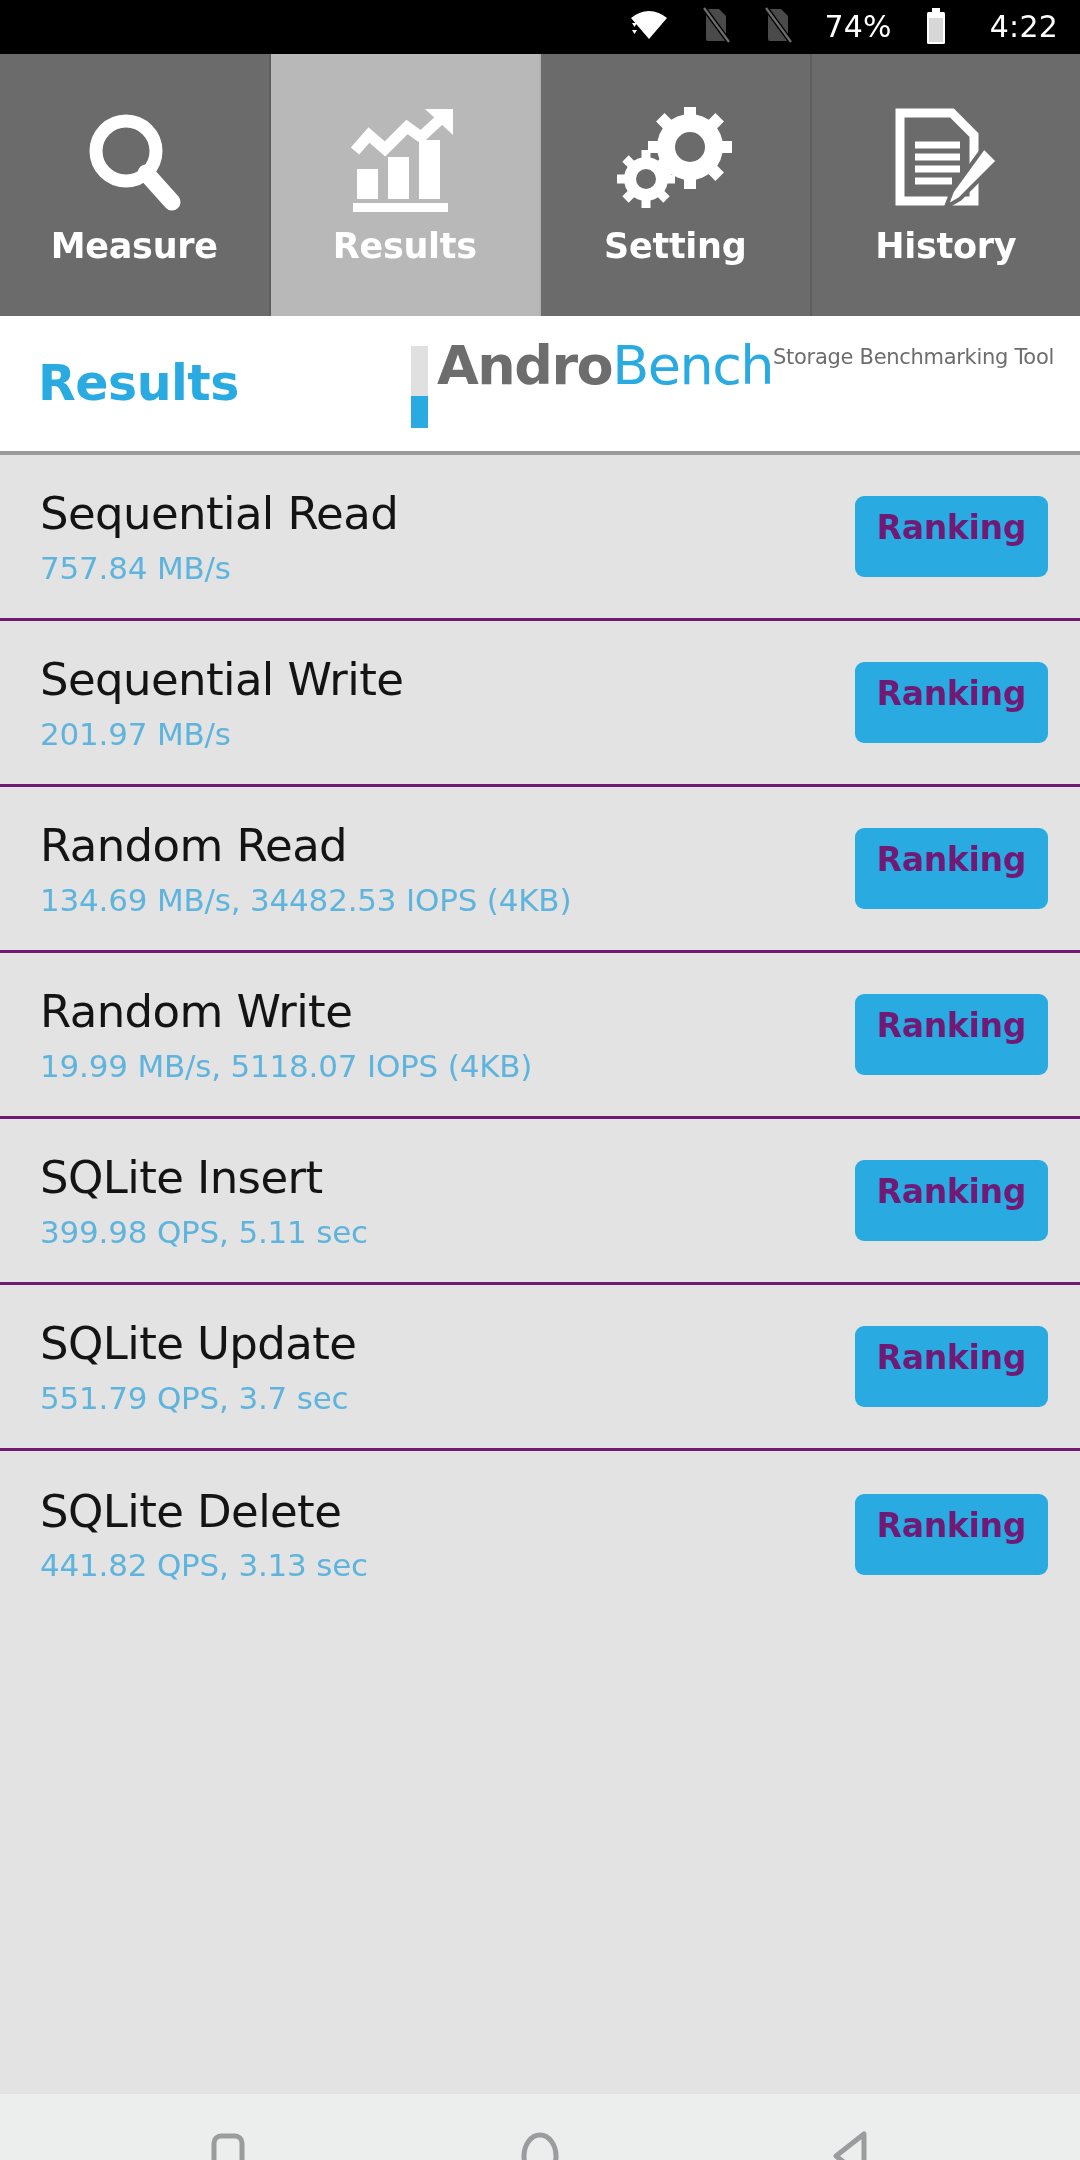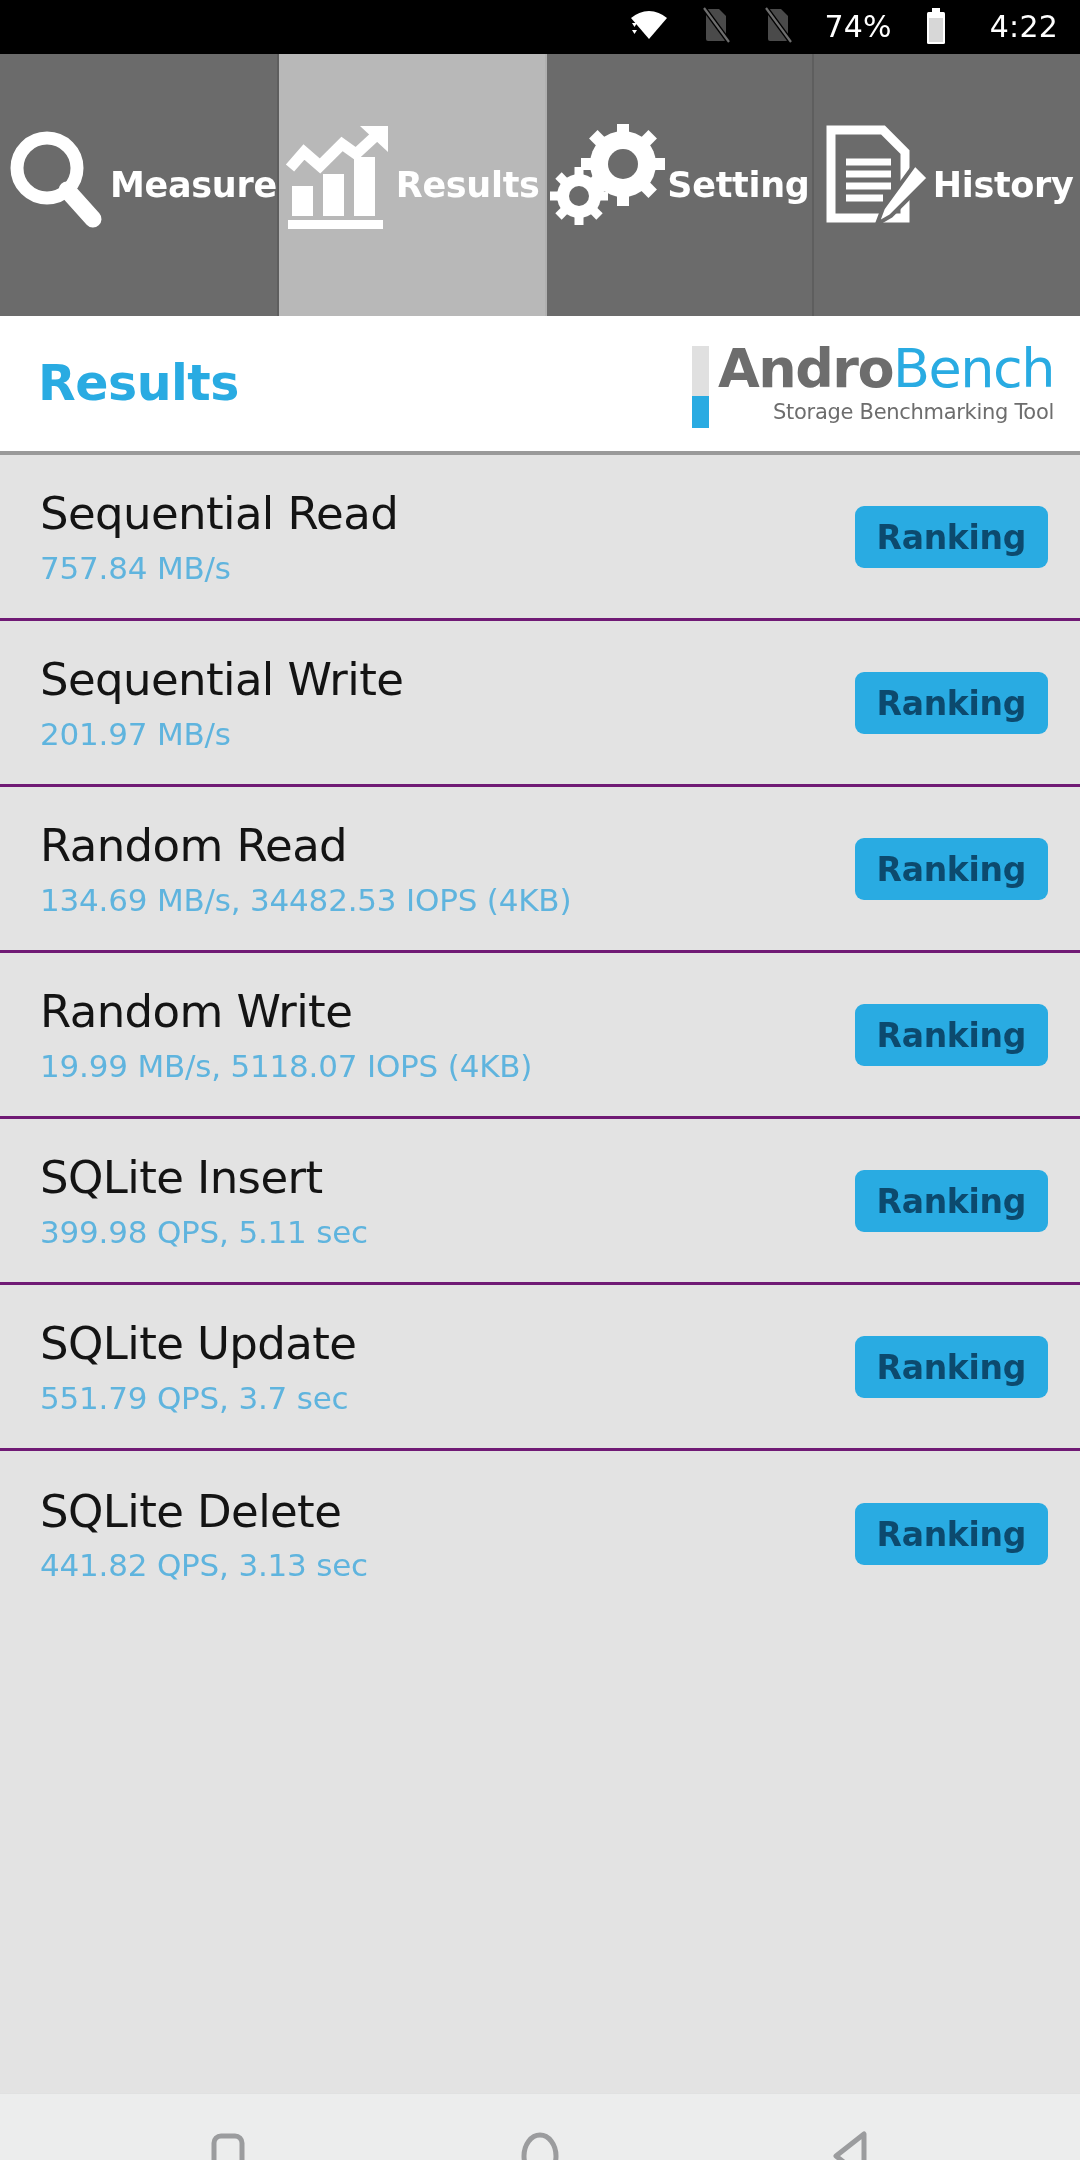--- a/index.html
+++ b/index.html
@@ -44,20 +44,21 @@
   
   .tab-bar {
     height: 262px;
     display: flex;
     width: 1080px;
     background: #6b6b6b;
   }
   .tab {
     flex: 1 1 0;
     display: flex;
+    flex-direction: column;
     align-items: center;
     justify-content: center;
     background: #6b6b6b;
     border-right: 2px solid #5e5e5e;
     box-sizing: border-box;
     position: relative;
   }
   .tab:last-child { border-right: none; }
   .tab.active { background: #b8b8b8; border-right-color: #b0b0b0; }
   .tab-icon {
@@ -101,21 +102,21 @@
   }
   .logo-bar {
     width: 17px;
     margin-right: 9px;
     display: flex;
     flex-direction: column;
     margin-top: 6px;
   }
   .logo-bar-top { flex: 1 1 62%; background: #e0e0e0; }
   .logo-bar-bottom { flex: 1 1 38%; background: #29abe2; }
-  .logo-text { display: flex; flex-direction: column; justify-content: center; }
+  .logo-text { display: flex; flex-direction: row; justify-content: center; }
   .logo-word {
     font-size: 54px;
     line-height: 0.98;
     font-family: "DejaVu Sans", "Liberation Sans", sans-serif;
     letter-spacing: -1.5px;
   }
   .logo-andro { color: #6d6d6d; font-weight: bold; }
   .logo-bench { color: #29abe2; font-weight: normal; }
   .logo-sub {
     font-size: 21px;
@@ -153,27 +154,27 @@
   .row-value {
     font-size: 31px;
     color: #5fb4de;
     margin-top: 11px;
     font-family: "DejaVu Sans", "Liberation Sans", sans-serif;
     line-height: 1.1;
     letter-spacing: -0.2px;
   }
   .ranking-btn {
     background: #29abe2;
-    color: #0c4a6e;
+    color: #701a75;
     font-size: 33px;
     font-weight: bold;
     font-family: "DejaVu Sans", "Liberation Sans", sans-serif;
     border: none;
     border-radius: 9px;
-    padding: 15px 22px 14px 22px;
+    padding: 15px 22px 33px 22px;
     cursor: pointer;
     line-height: 1;
     letter-spacing: -0.3px;
     min-width: 132px;
   }
   .list-filler {
     background: #e3e3e3;
     height: 473px;
   }
 

